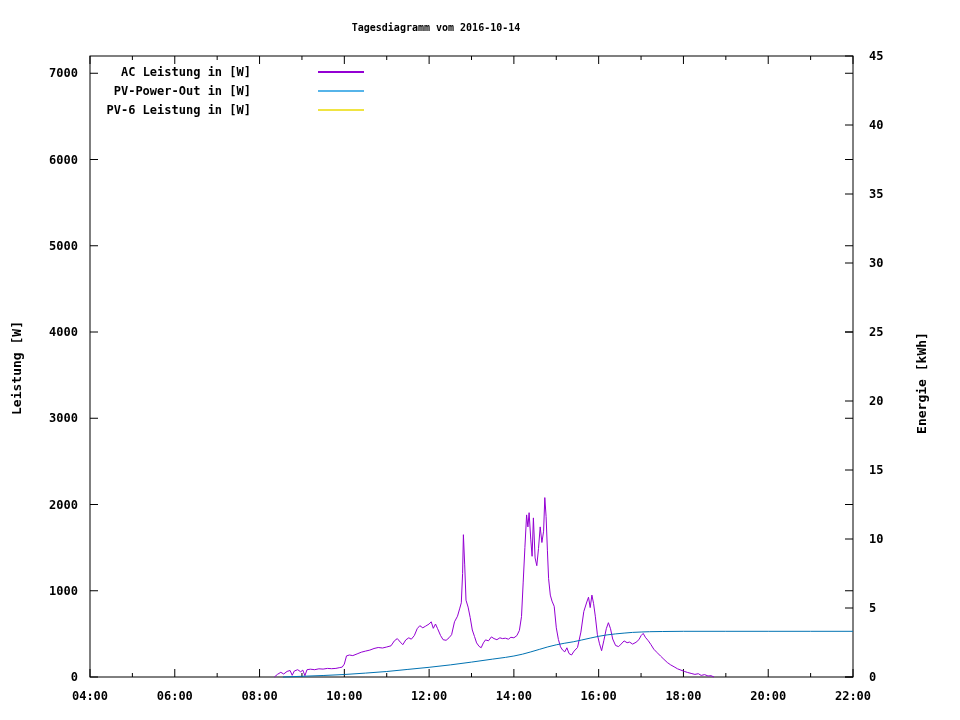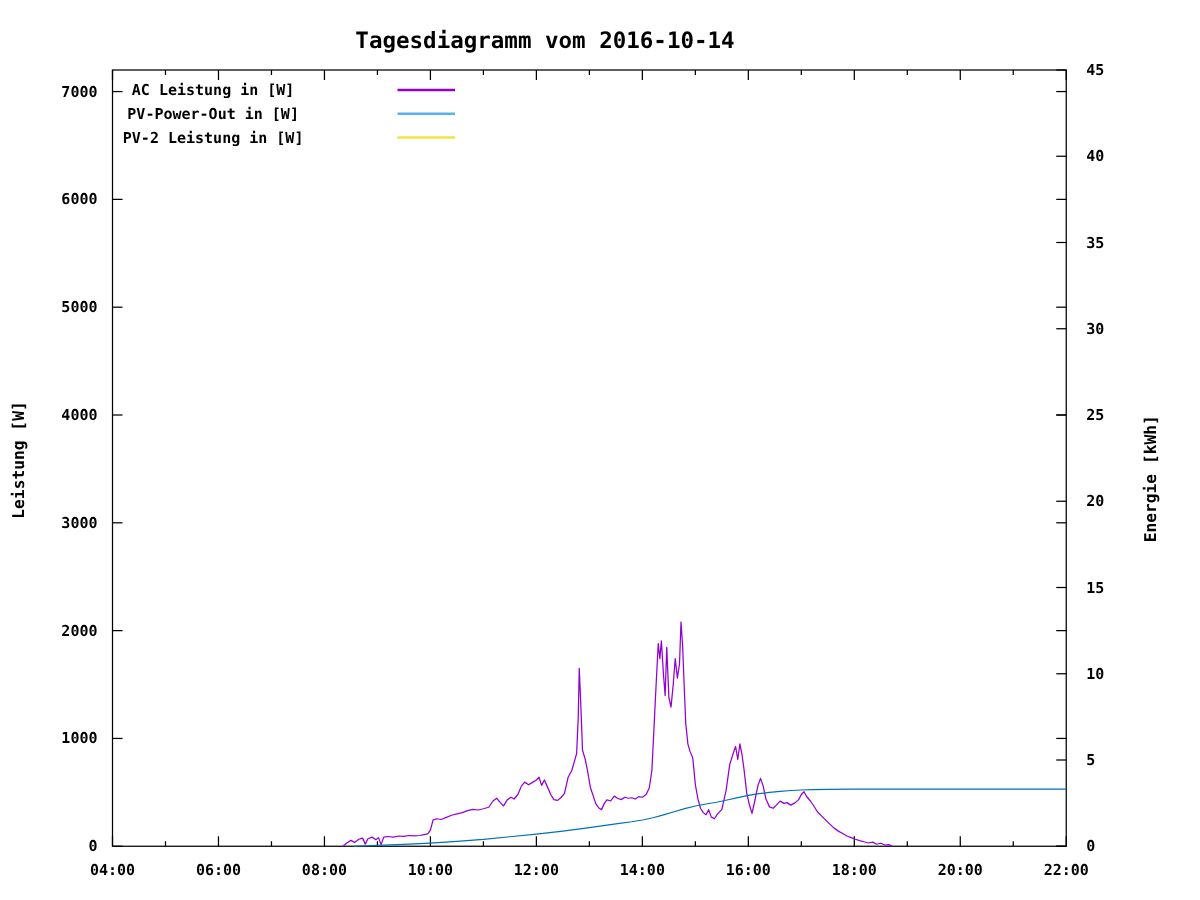--- a/index.html
+++ b/index.html
@@ -1,26 +1,26 @@
 <!DOCTYPE html>
 <html><head>
 <meta charset="utf-8">
 <style>
   html,body{margin:0;padding:0;background:#ffffff;}
   .page{position:relative;width:960px;height:720px;background:#ffffff;overflow:hidden;
         font-family:"DejaVu Sans Mono", monospace;}
   .chart-title{position:absolute;left:436px;top:22px;transform:translateX(-50%);
-        font-size:18px;font-weight:bold;color:#000;white-space:nowrap;}
+        font-size:10px;font-weight:bold;color:#000;white-space:nowrap;}
   .yl-label{position:absolute;left:16px;top:368px;transform:translate(-50%,-50%) rotate(-90deg);
         font-size:13px;font-weight:bold;color:#000;white-space:nowrap;}
   .yr-label{position:absolute;left:921px;top:383px;transform:translate(-50%,-50%) rotate(-90deg);
         font-size:13px;font-weight:bold;color:#000;white-space:nowrap;}
   .legend{position:absolute;left:90px;top:62px;}
   .legend-row{display:flex;align-items:center;height:19px;}
-  .legend-label{display:inline-block;width:161px;text-align:center;font-size:12px;
+  .legend-label{display:inline-block;width:161px;text-align:right;font-size:12px;
         font-weight:bold;color:#000;white-space:nowrap;}
   .legend-line{display:inline-block;width:46px;height:2px;margin-left:67px;}
   svg{position:absolute;left:0;top:0;}
   text{font-family:"DejaVu Sans Mono", monospace;font-weight:bold;fill:#000;}
 </style>
 </head>
 <body>
 
 <div class="page">
   <svg id="chart-svg" width="960" height="720" viewBox="0 0 960 720">
@@ -126,17 +126,17 @@
   <div class="legend" id="legend">
       <div class="legend-row">
         <span class="legend-label">AC Leistung in [W]</span>
         <span class="legend-line" style="background: rgb(148, 0, 211);"></span>
       </div>
       <div class="legend-row">
         <span class="legend-label">PV-Power-Out in [W]</span>
         <span class="legend-line" style="background: rgb(86, 180, 233);"></span>
       </div>
       <div class="legend-row">
-        <span class="legend-label">PV-2 Leistung in [W]</span>
+        <span class="legend-label">PV-6 Leistung in [W]</span>
         <span class="legend-line" style="background: rgb(240, 228, 66);"></span>
       </div>
     </div>
 </div>
 
 </body></html>

